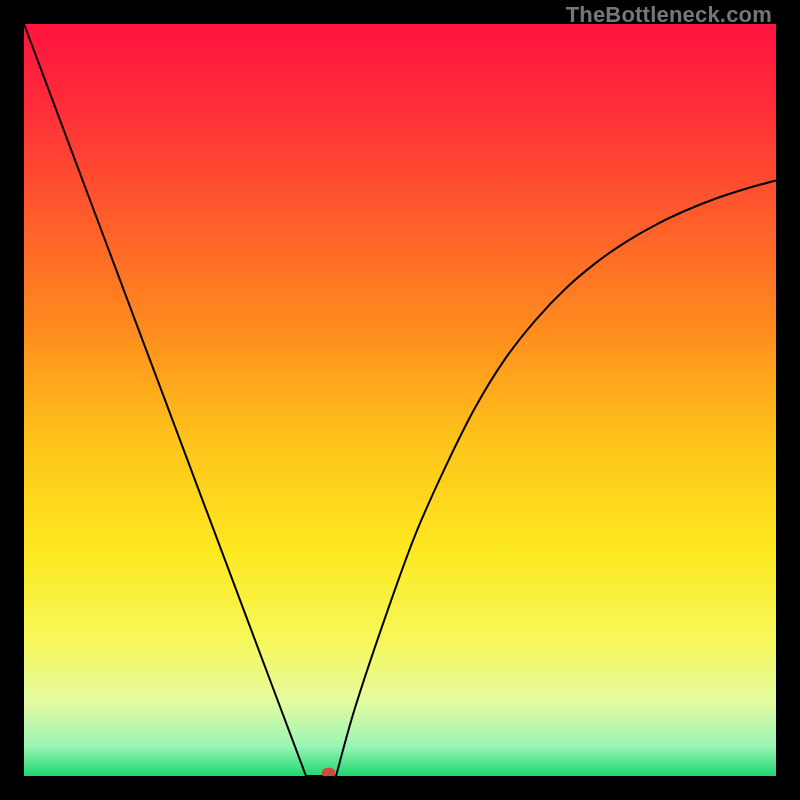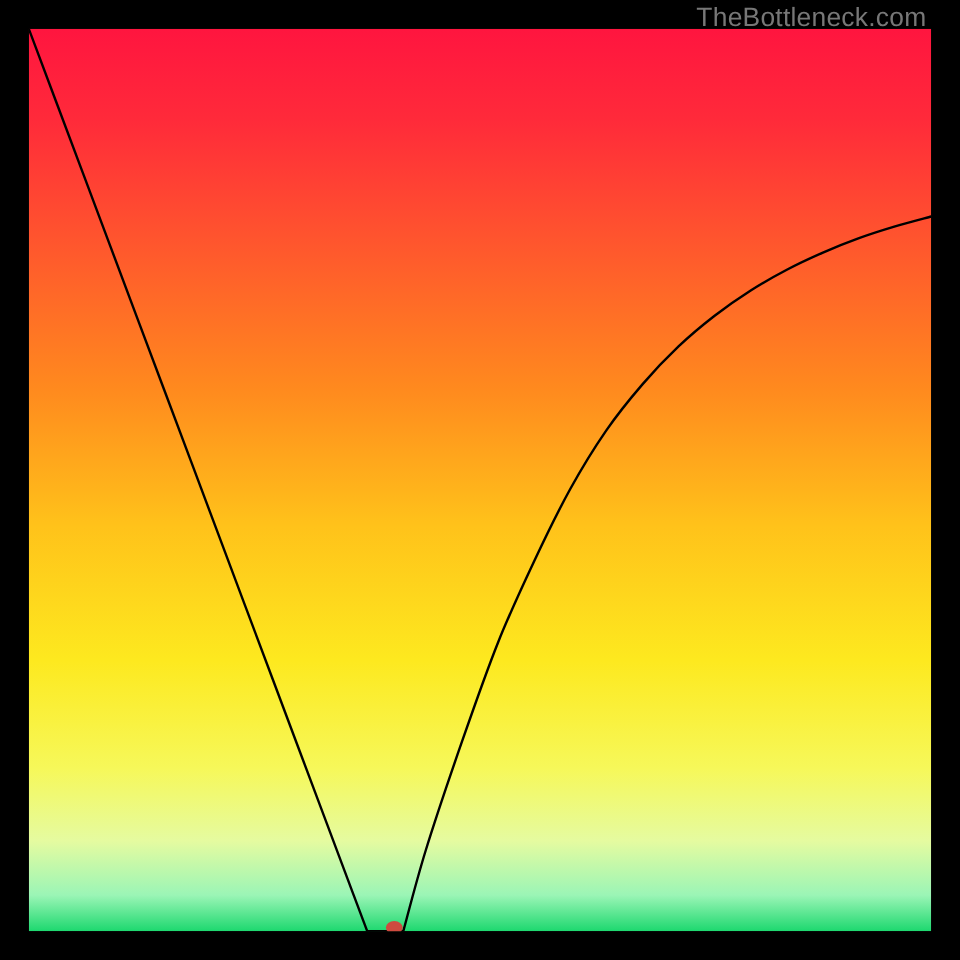--- a/index.html
+++ b/index.html
@@ -25,21 +25,21 @@
     top: 0;
     width: 752px;
     height: 752px;
   }
   .watermark {
     position: absolute;
     top: 2px;
     right: 28px;
     color: #777;
     font-size: 22px;
-    font-weight: 400;
+    font-weight: 700;
     letter-spacing: 0.2px;
     font-family: Arial, Helvetica, sans-serif;
     text-align: right;
   }
   svg { display: block; }
 </style>
 </head>
 <body>
 
 <div class="watermark">TheBottleneck.com</div>

